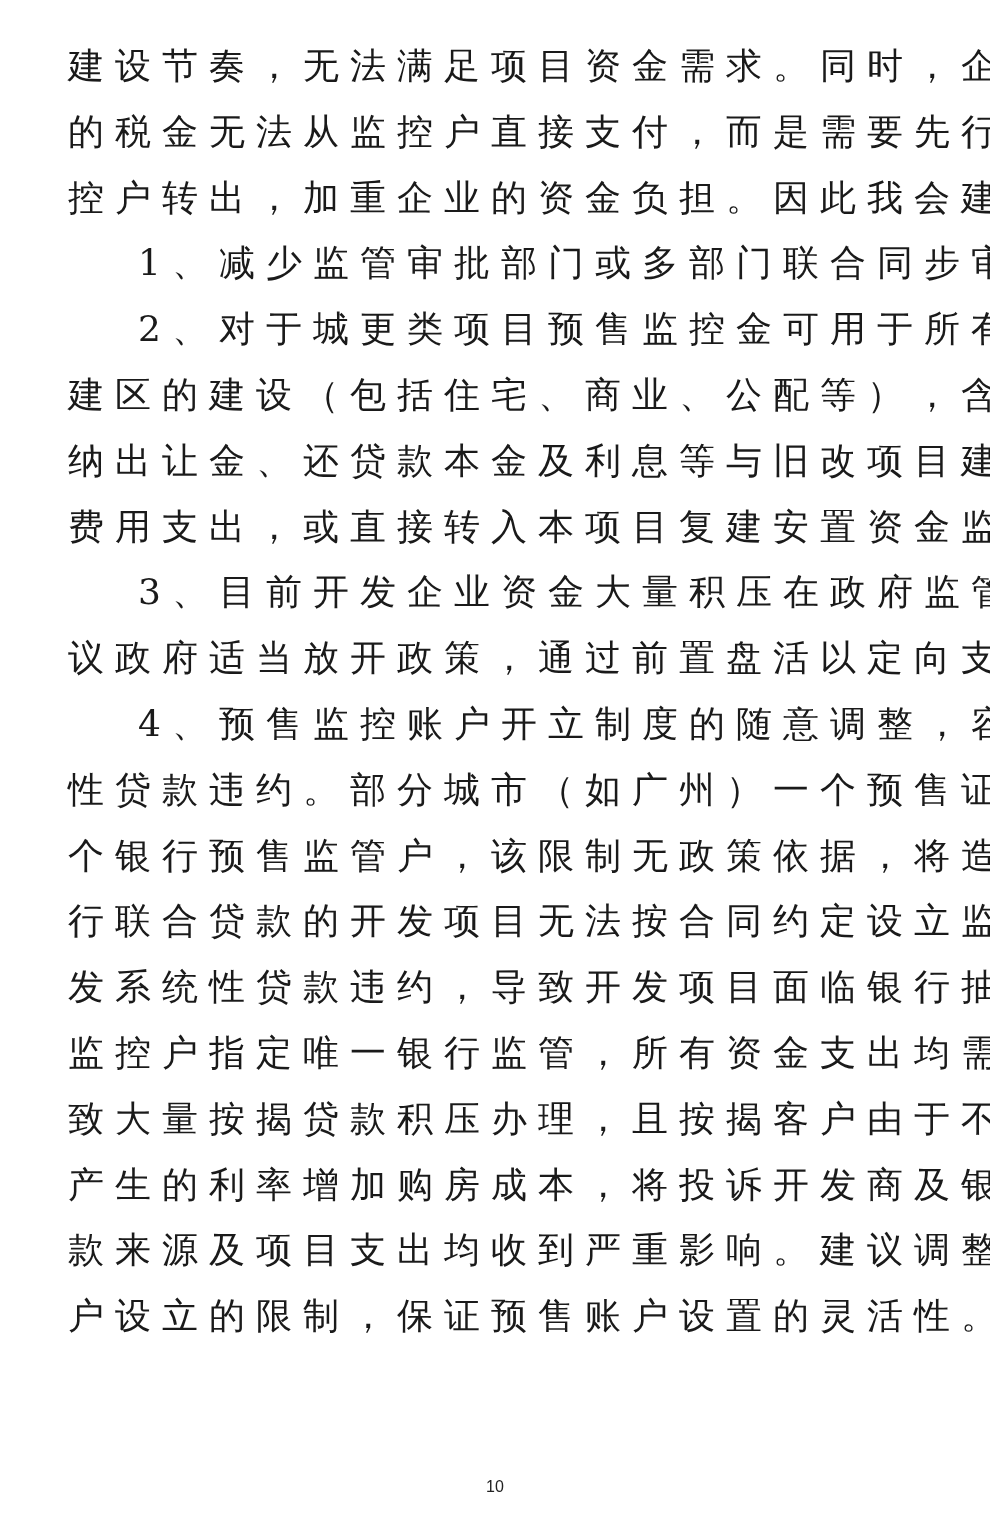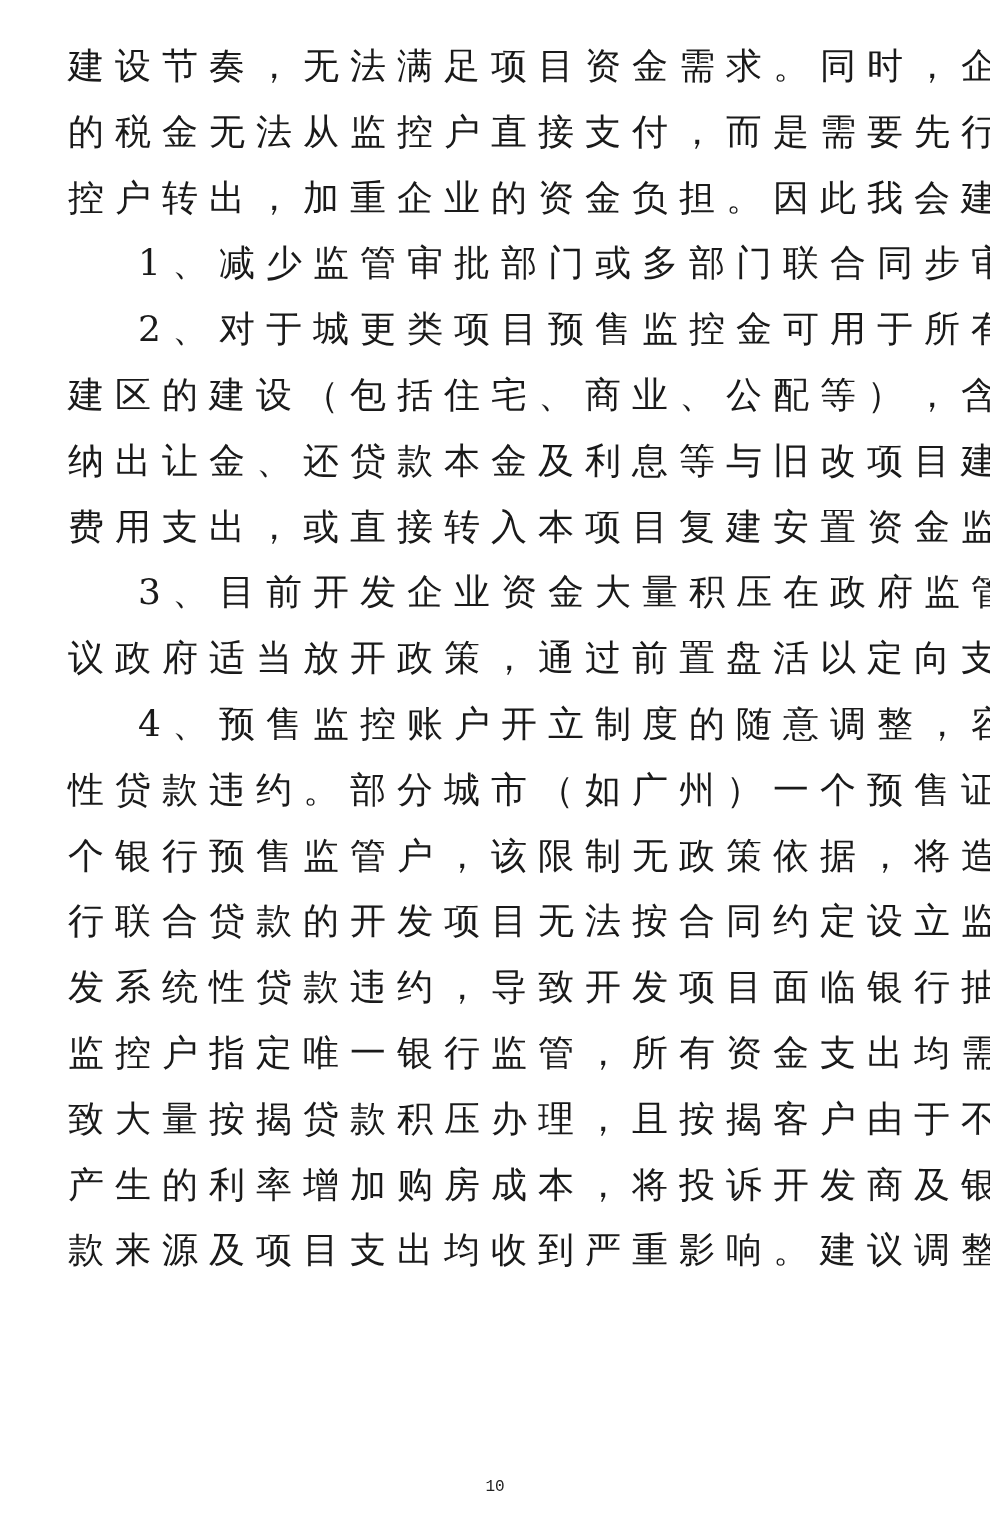--- a/index.html
+++ b/index.html
@@ -8,21 +8,21 @@
   .body-text {
     position: absolute; left: 68px; top: 33px; width: 850px;
     font-family: "DejaVu Serif", "Liberation Serif", serif;
     font-size: 36px; line-height: 65.8px; color: #1a1a1a;
     letter-spacing: 11px;
   }
   .line { white-space: nowrap; height: 65.8px; }
   .indent { padding-left: 70px; }
   .page-number {
     position: absolute; left: 0; width: 990px; top: 1478px; text-align: center;
-    font-family: Liberation Mono, monospace; font-size: 16px; color: #222;
+    font-family: Liberation Sans, sans-serif; font-size: 16px; color: #222;
   }
 </style>
 </head>
 <body>
 
 <div class="page">
   <div class="body-text">
     <div class="line">建设节奏，无法满足项目资金需求。同时，企业正常须缴纳</div>
     <div class="line">的税金无法从监控户直接支付，而是需要先行缴纳再申请监</div>
     <div class="line">控户转出，加重企业的资金负担。因此我会建议：</div>
@@ -35,15 +35,16 @@
     <div class="line">议政府适当放开政策，通过前置盘活以定向支付工程款、材</div>
     <div class="line indent">4、预售监控账户开立制度的随意调整，容易引发系统</div>
     <div class="line">性贷款违约。部分城市（如广州）一个预售证只允许开立一</div>
     <div class="line">个银行预售监管户，该限制无政策依据，将造成接受多家银</div>
     <div class="line">行联合贷款的开发项目无法按合同约定设立监控户，容易引</div>
     <div class="line">发系统性贷款违约，导致开发项目面临银行抽贷、起诉风险。</div>
     <div class="line">监控户指定唯一银行监管，所有资金支出均需该行审批，导</div>
     <div class="line">致大量按揭贷款积压办理，且按揭客户由于不能及时放款而</div>
     <div class="line">产生的利率增加购房成本，将投诉开发商及银行。开发商还</div>
     <div class="line">款来源及项目支出均收到严重影响。建议调整住建系统的账</div>
+    <div class="line">户设立的限制，保证预售账户设置的灵活性。</div>
   </div>
   <div class="page-number">10</div>
 </div>
 
 </body></html>

